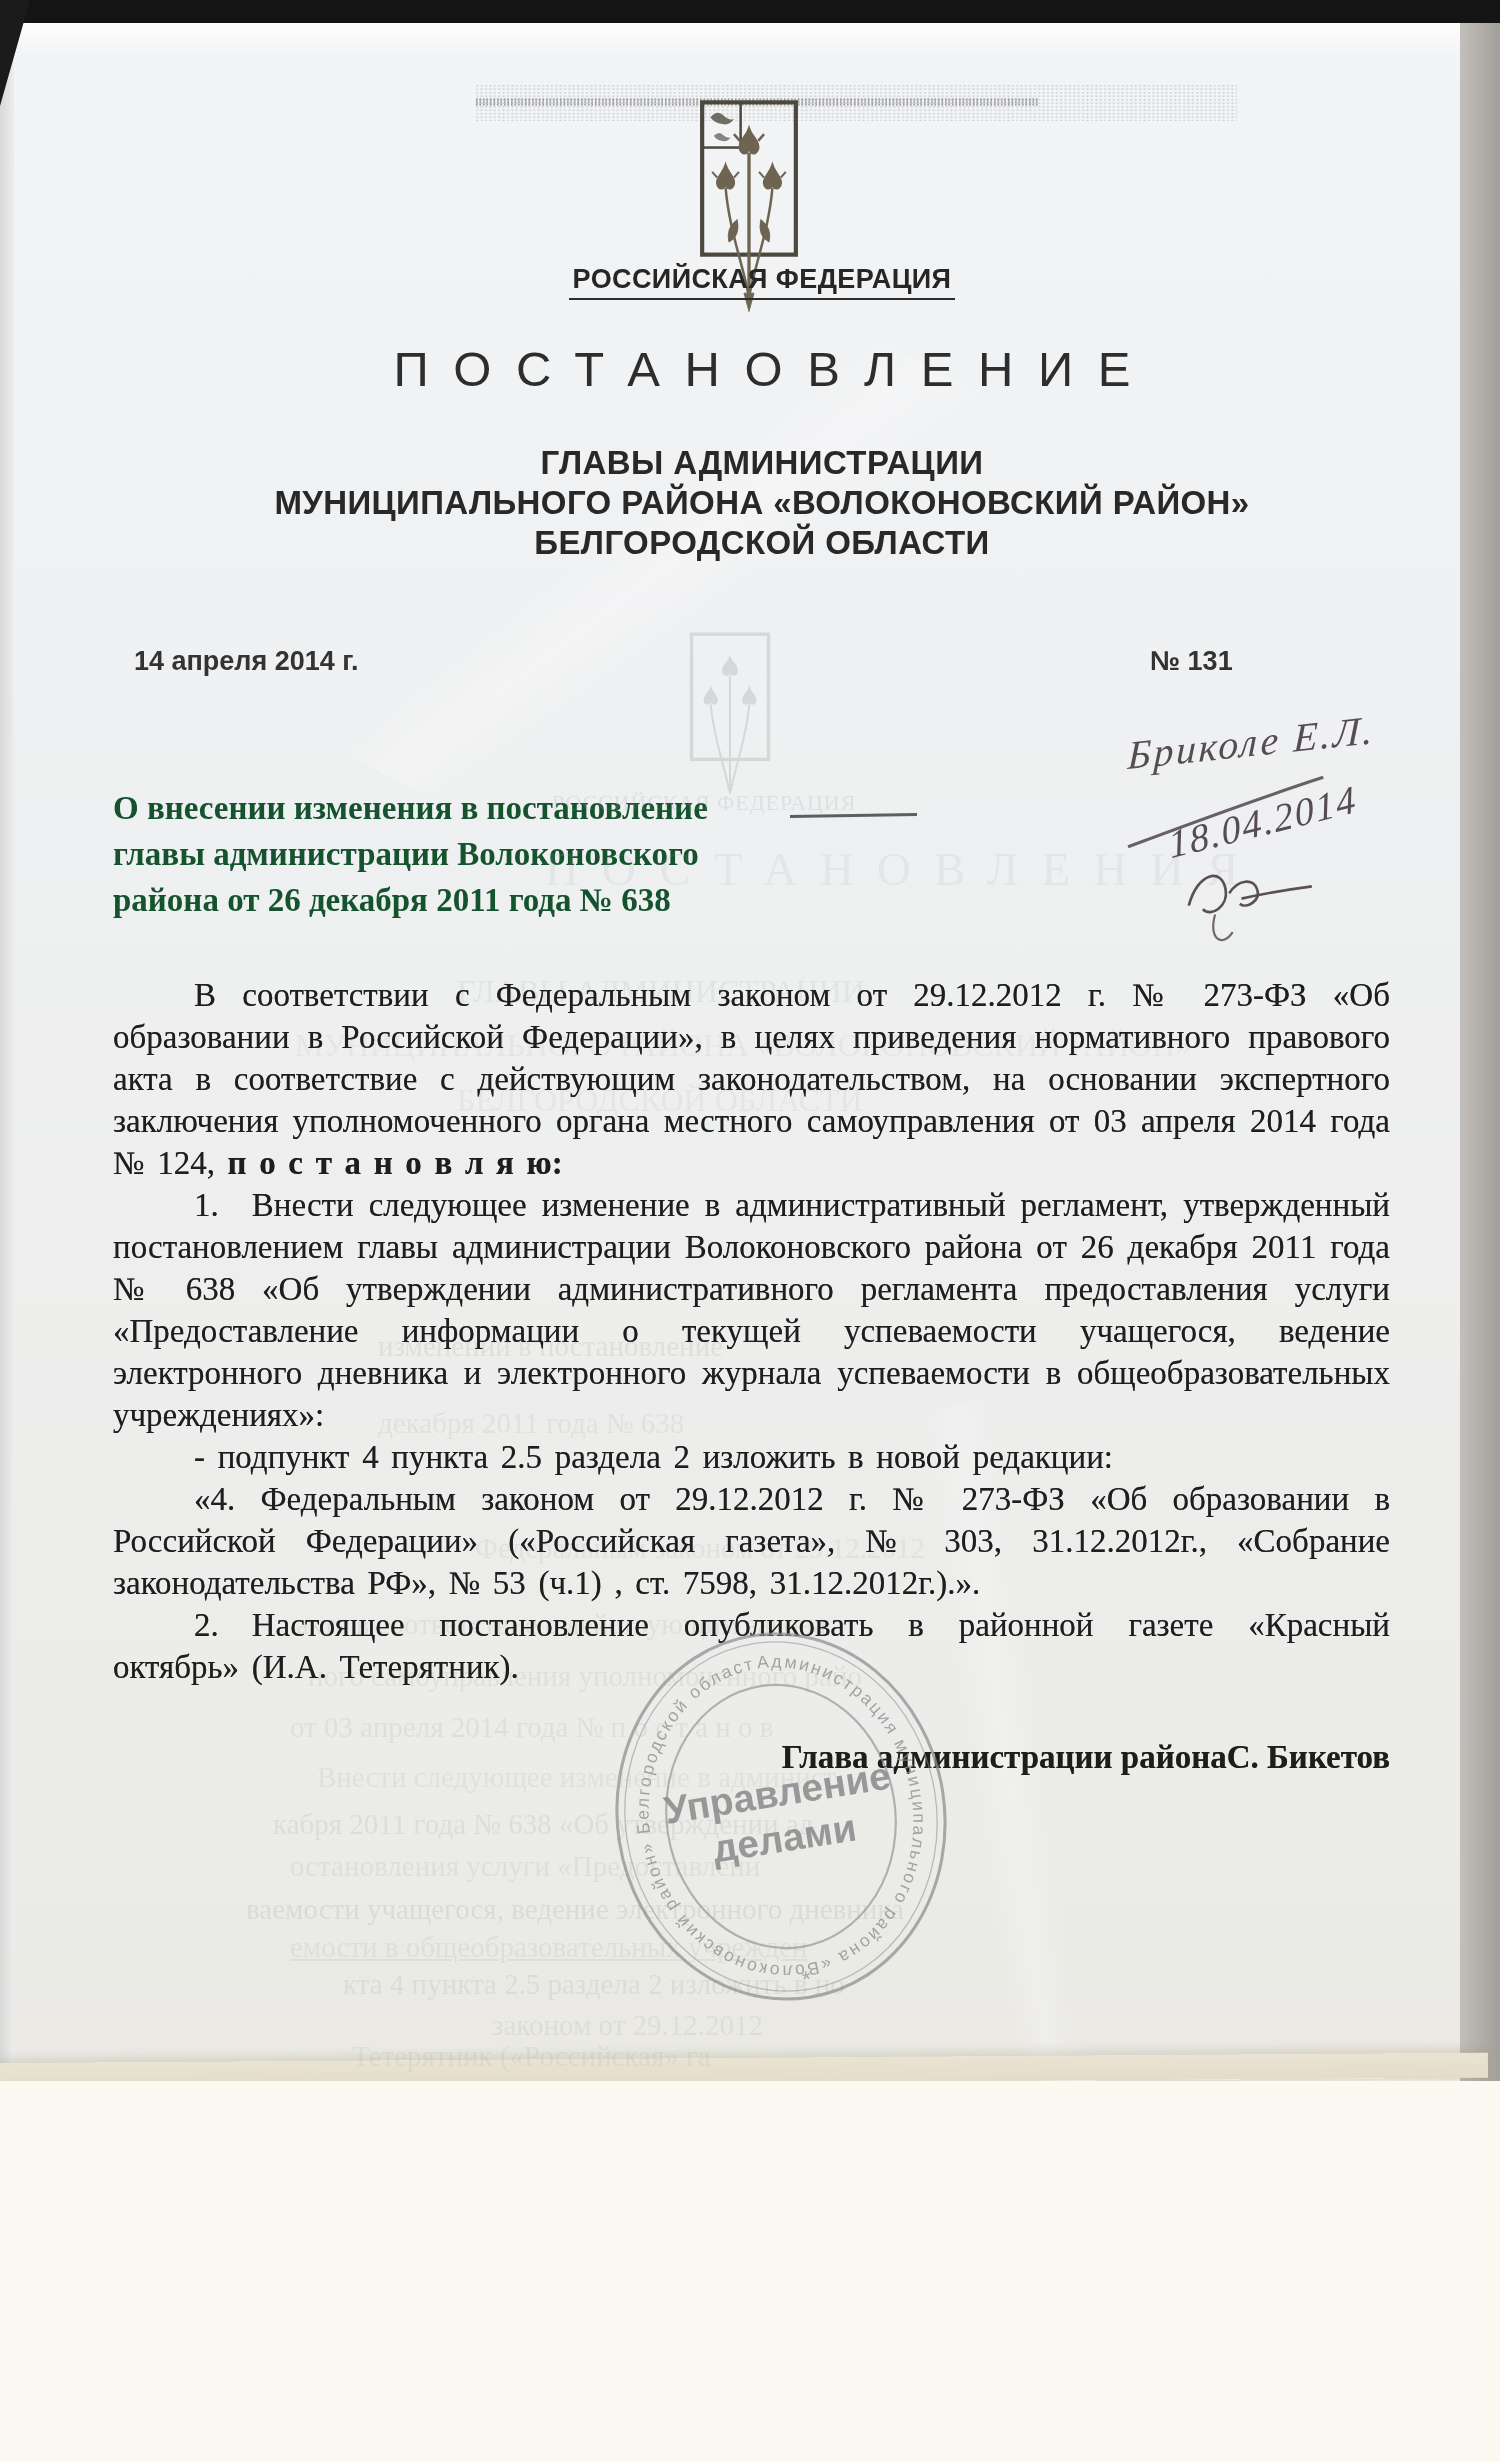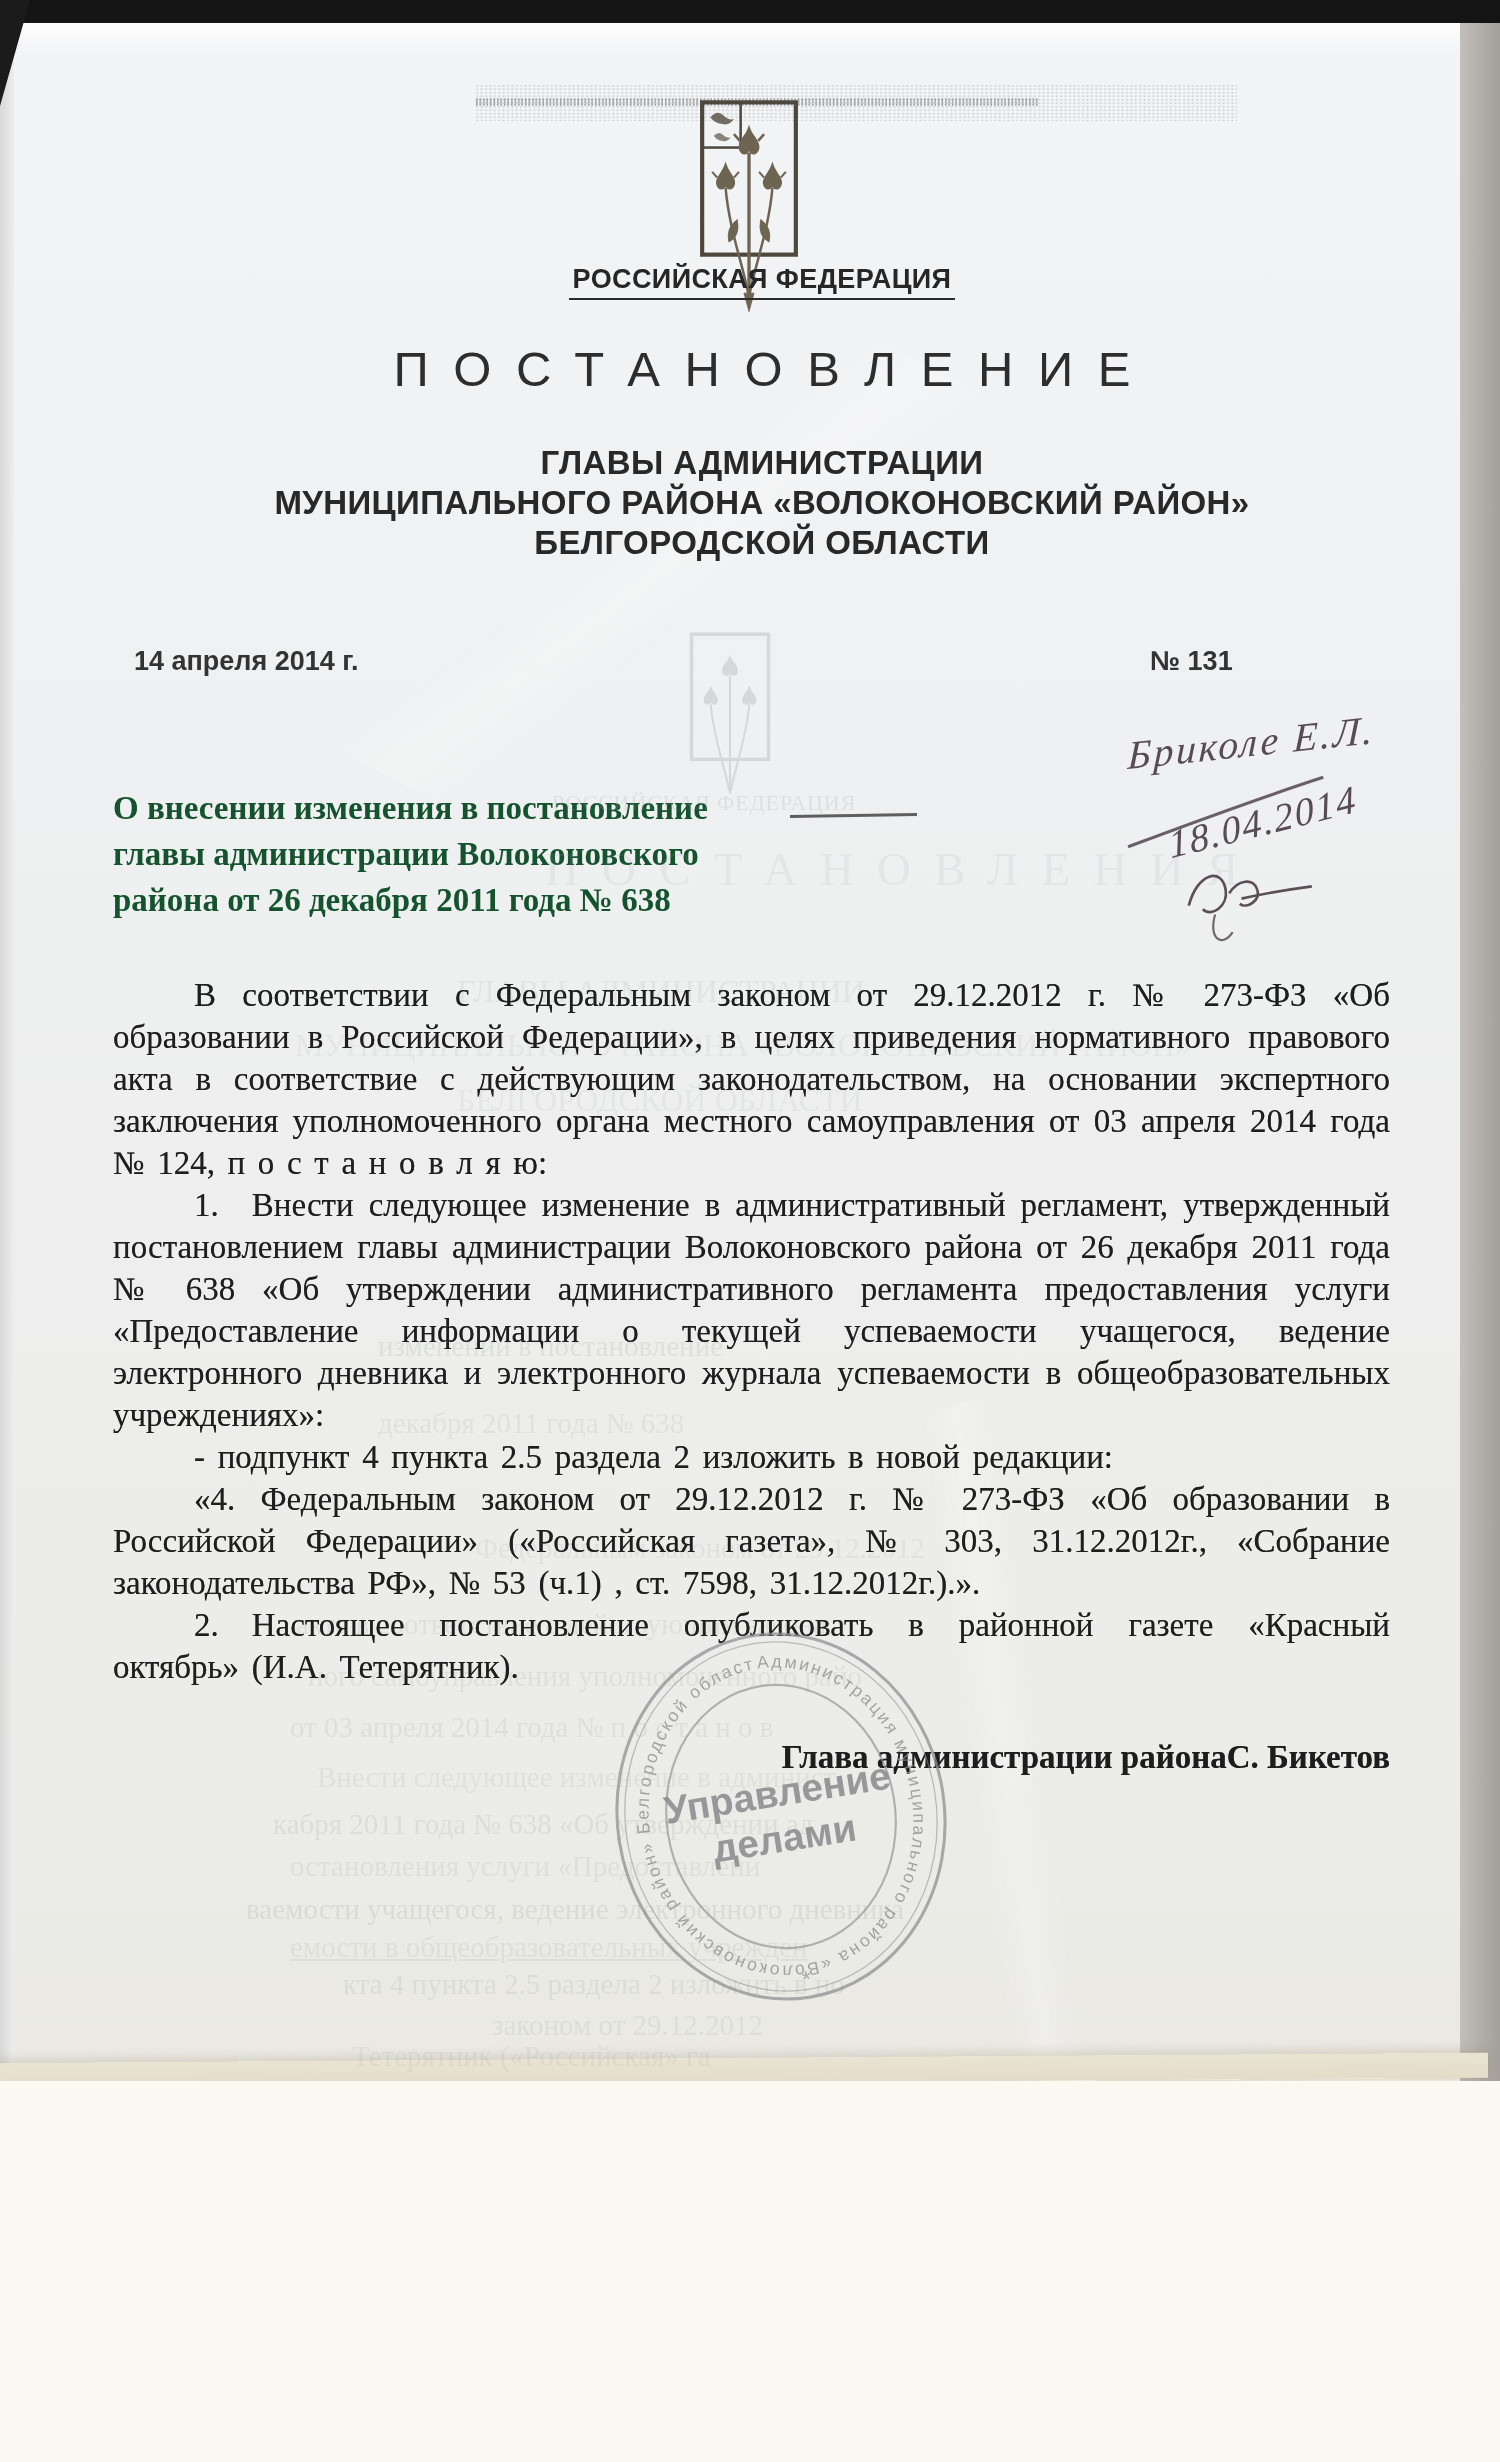--- a/index.html
+++ b/index.html
@@ -60,21 +60,21 @@
   .subject{position:absolute;left:113px;top:785px;width:721px;
      font-weight:700;font-size:33px;line-height:46px;color:#14532d;}
   .strike-line{position:absolute;left:790px;top:814px;width:127px;height:2.6px;
      background:rgba(45,45,45,.75);transform:rotate(-1deg);}
 
   
   .body-text{position:absolute;left:113px;top:974px;width:1277px;z-index:2;
      font-size:33px;line-height:42px;color:#1e1e1e;text-align:justify;word-spacing:4.4px;
      text-shadow:0 0 0.5px rgba(25,25,25,.65);}
   .body-text .para{text-indent:81px;}
-  .bold{font-weight:400;}
+  .bold{font-weight:700;}
 
   
   .sig-row{position:absolute;left:113px;top:1739px;width:1277px;display:flex;
      justify-content:flex-end;z-index:2;
      font-weight:700;font-size:33px;color:#1d1d1d;text-shadow:0 0 0.5px rgba(25,25,25,.6);}
 
   
   .stamp{position:absolute;left:605px;top:1623px;width:352px;height:387px;z-index:3;
      transform:rotate(-9deg);opacity:.92;}
   .stamp text{font-family:"Liberation Sans",sans-serif;}

